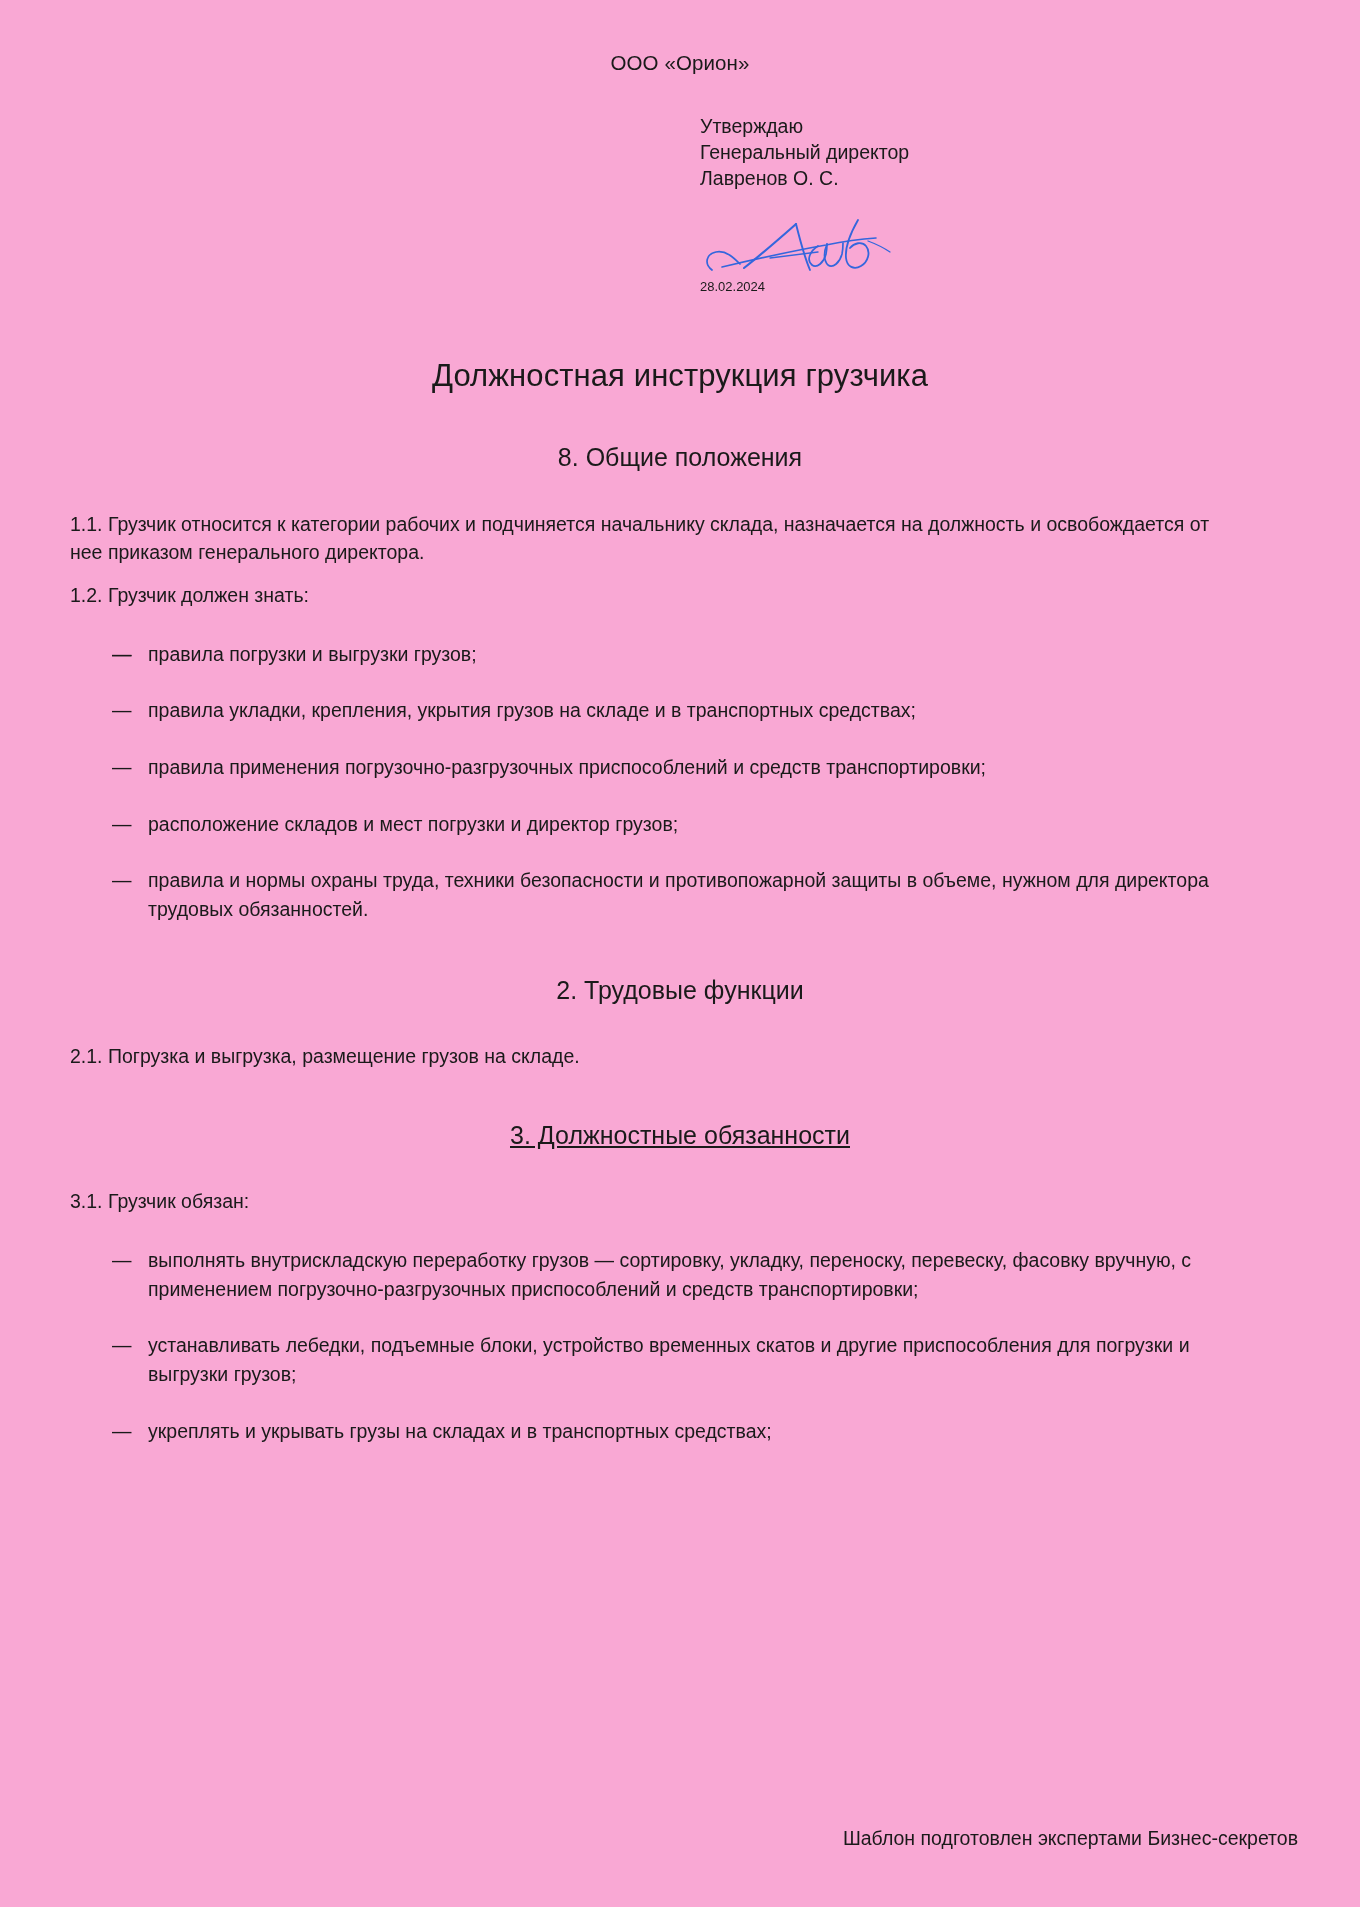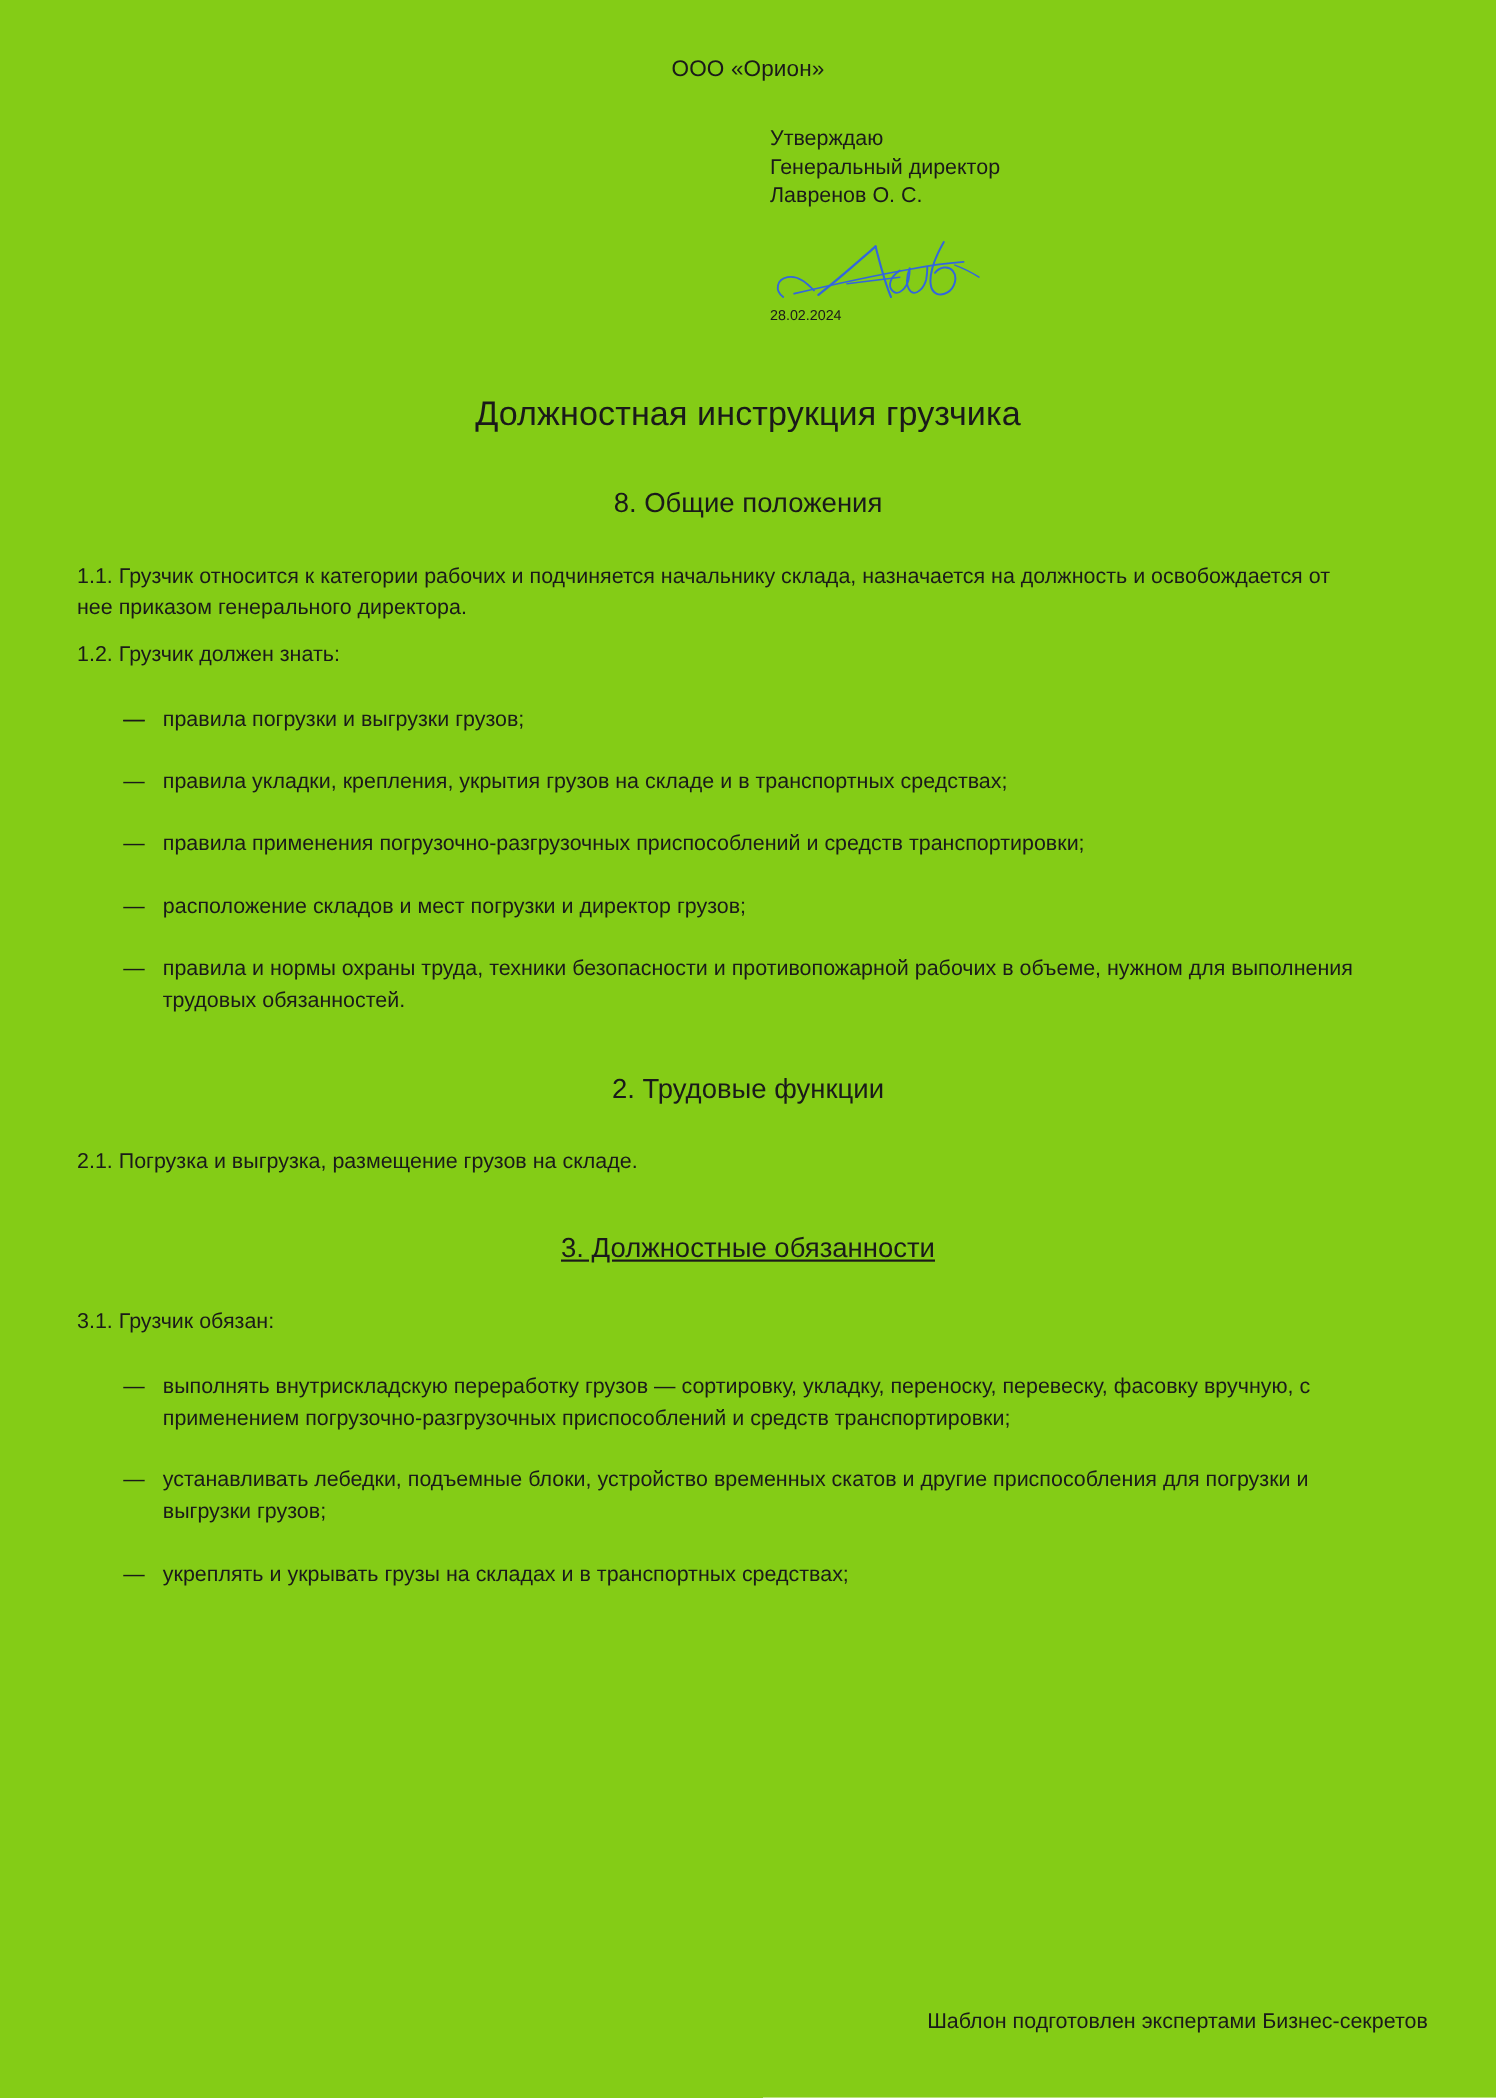--- a/index.html
+++ b/index.html
@@ -11,21 +11,21 @@
   body {
     font-family: "Liberation Sans", "DejaVu Sans", sans-serif;
     color: #1a1a1a;
     -webkit-font-smoothing: antialiased;
   }
   .page {
     position: relative;
     width: 1360px;
     height: 1907px;
     margin: 0 auto;
-    background: #84cc16;
+    background: #f9a8d4;
     box-sizing: border-box;
     padding: 0 70px;
     overflow: hidden;
   }
 
   
   .org-line {
     text-align: center;
     font-size: 20.5px;
     line-height: 1.3;
@@ -158,21 +158,21 @@
 
   <h2 class="section-title s1">8. Общие положения</h2>
   <p class="para after-heading">1.1. Грузчик относится к категории рабочих и подчиняется начальнику склада, назначается на должность и освобождается от нее приказом генерального директора.</p>
   <p class="para">1.2. Грузчик должен знать:</p>
   <ul class="dash-list">
     <li><span class="dash">—</span></li>
     <li><span class="dash">—</span><span>правила погрузки и выгрузки грузов;</span></li>
     <li><span class="dash">—</span><span>правила укладки, крепления, укрытия грузов на складе и в транспортных средствах;</span></li>
     <li><span class="dash">—</span><span>правила применения погрузочно-разгрузочных приспособлений и средств транспортировки;</span></li>
     <li><span class="dash">—</span><span>расположение складов и мест погрузки и директор грузов;</span></li>
-    <li><span class="dash">—</span><span>правила и нормы охраны труда, техники безопасности и противопожарной рабочих в объеме, нужном для выполнения трудовых обязанностей.</span></li>
+    <li><span class="dash">—</span><span>правила и нормы охраны труда, техники безопасности и противопожарной защиты в объеме, нужном для директора трудовых обязанностей.</span></li>
   </ul>
 
   <h2 class="section-title s2">2. Трудовые функции</h2>
   <p class="para after-heading">2.1. Погрузка и выгрузка, размещение грузов на складе.</p>
 
   <h2 class="section-title s3">3. Должностные обязанности</h2>
   <p class="para after-heading">3.1. Грузчик обязан:</p>
   <ul class="dash-list">
     <li><span class="dash">—</span><span>выполнять внутрискладскую переработку грузов — сортировку, укладку, переноску, перевеску, фасовку вручную, с применением погрузочно-разгрузочных приспособлений и средств транспортировки;</span></li>
     <li><span class="dash">—</span><span>устанавливать лебедки, подъемные блоки, устройство временных скатов и другие приспособления для погрузки и выгрузки грузов;</span></li>

